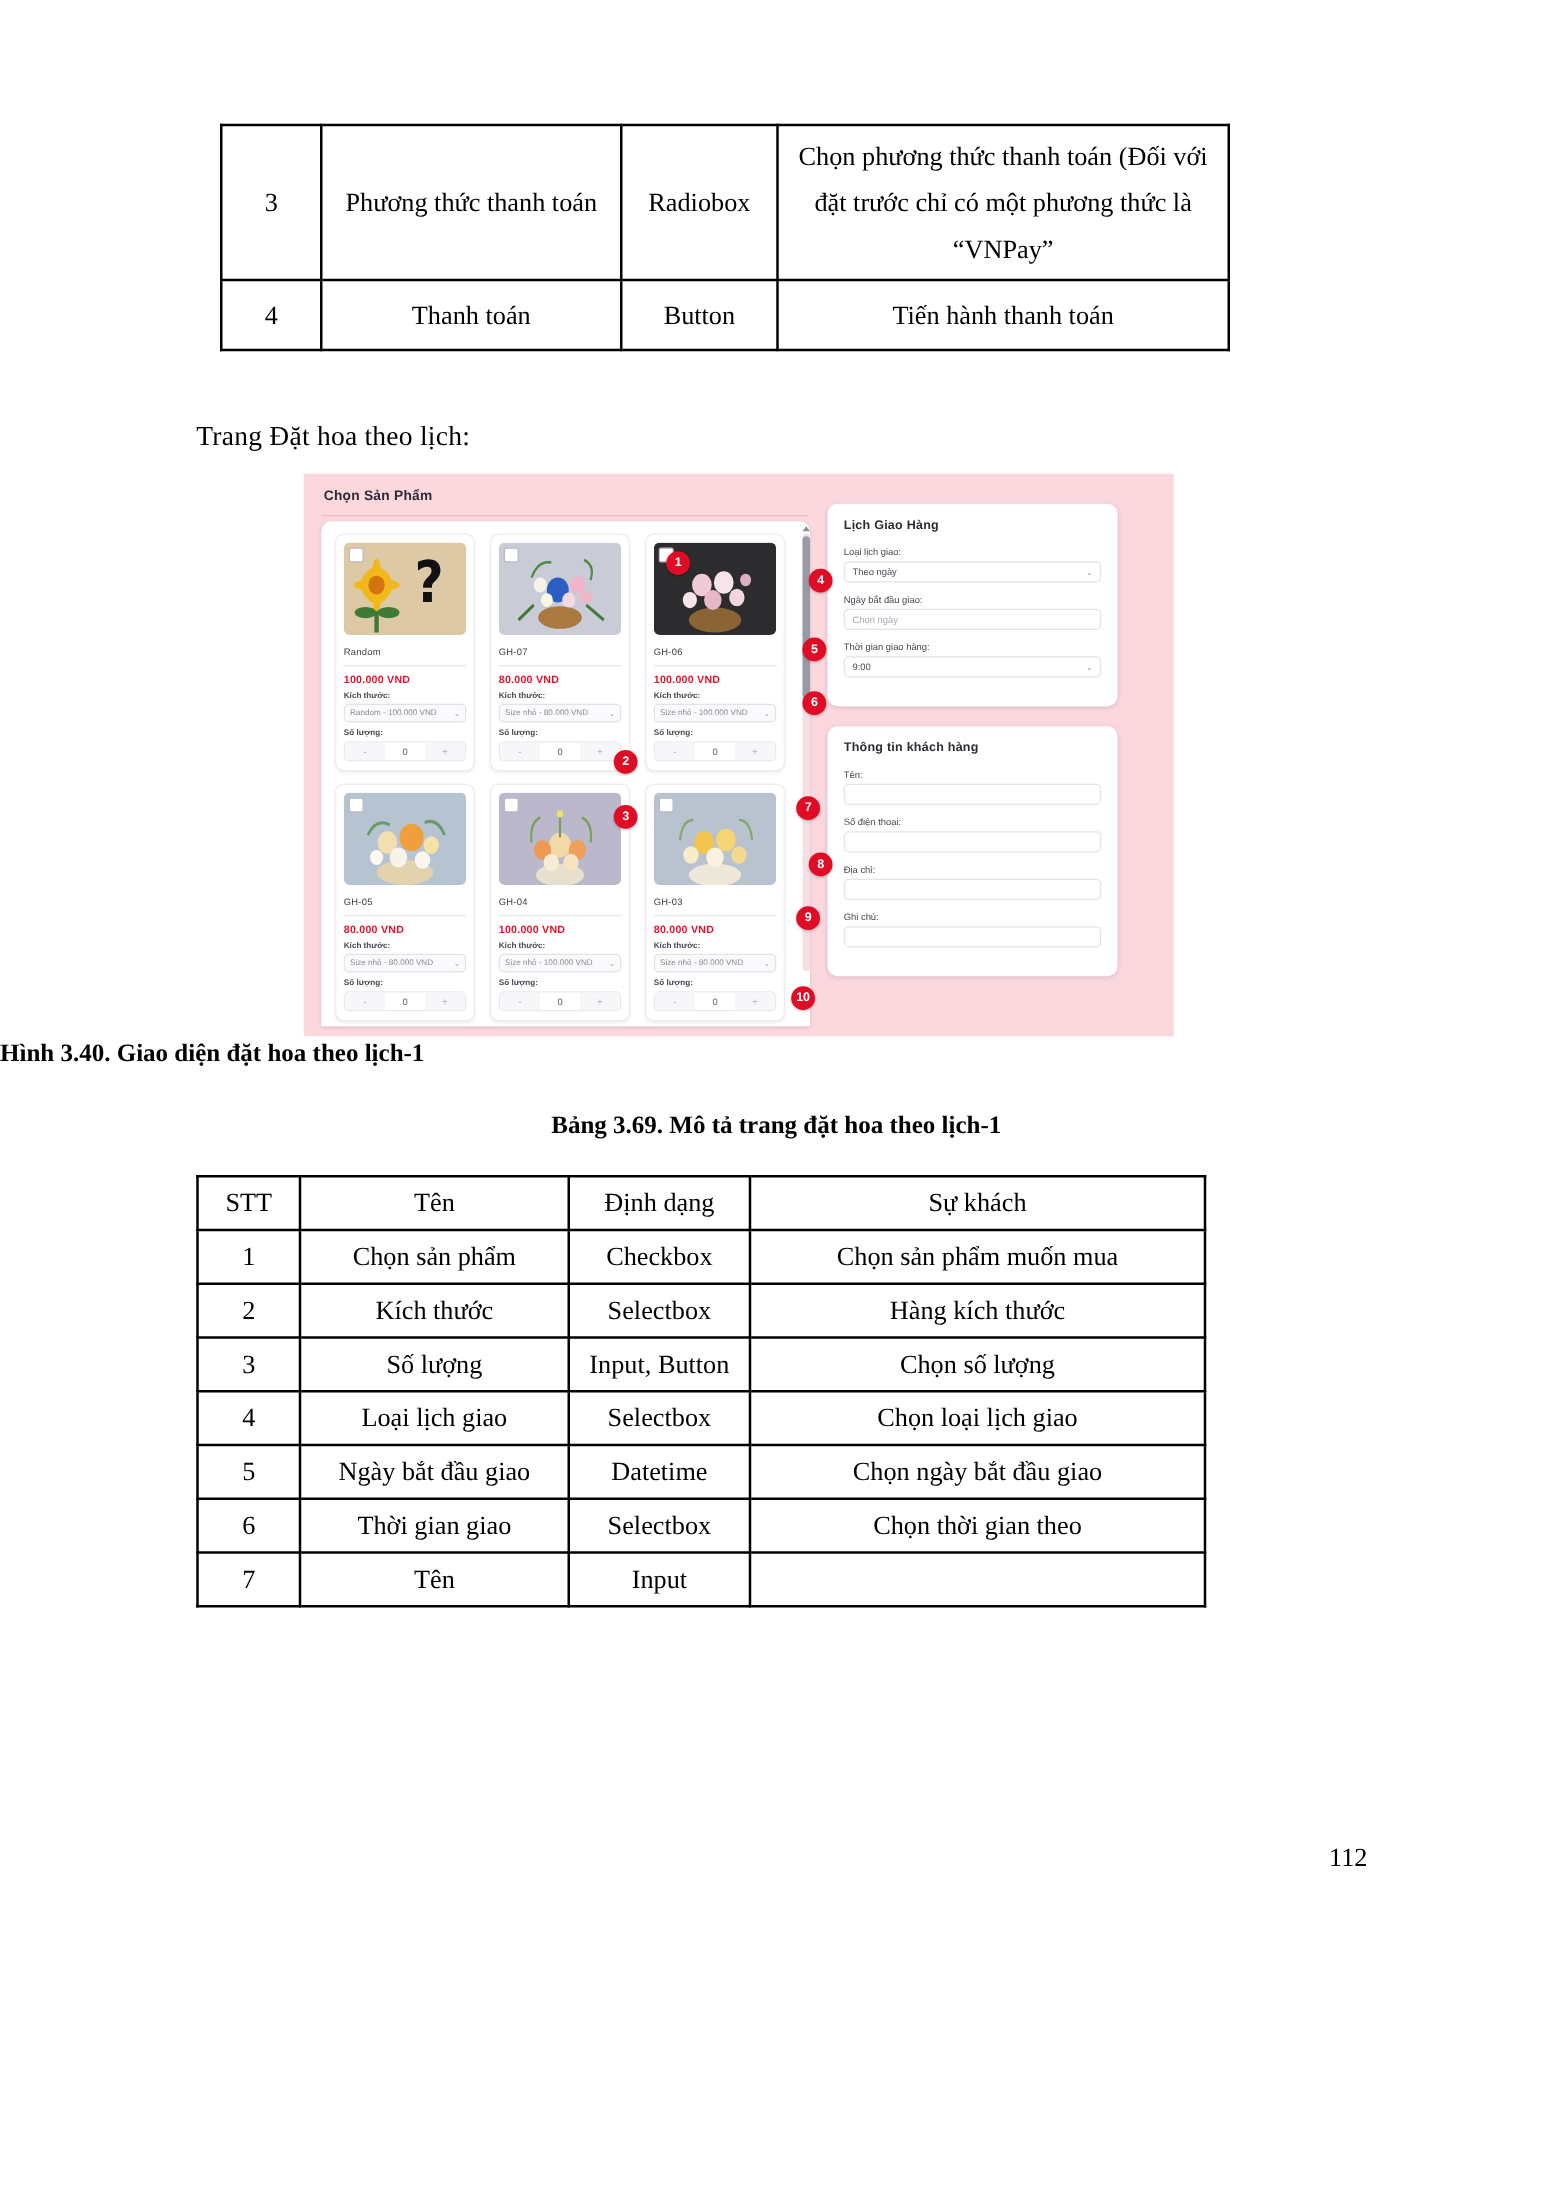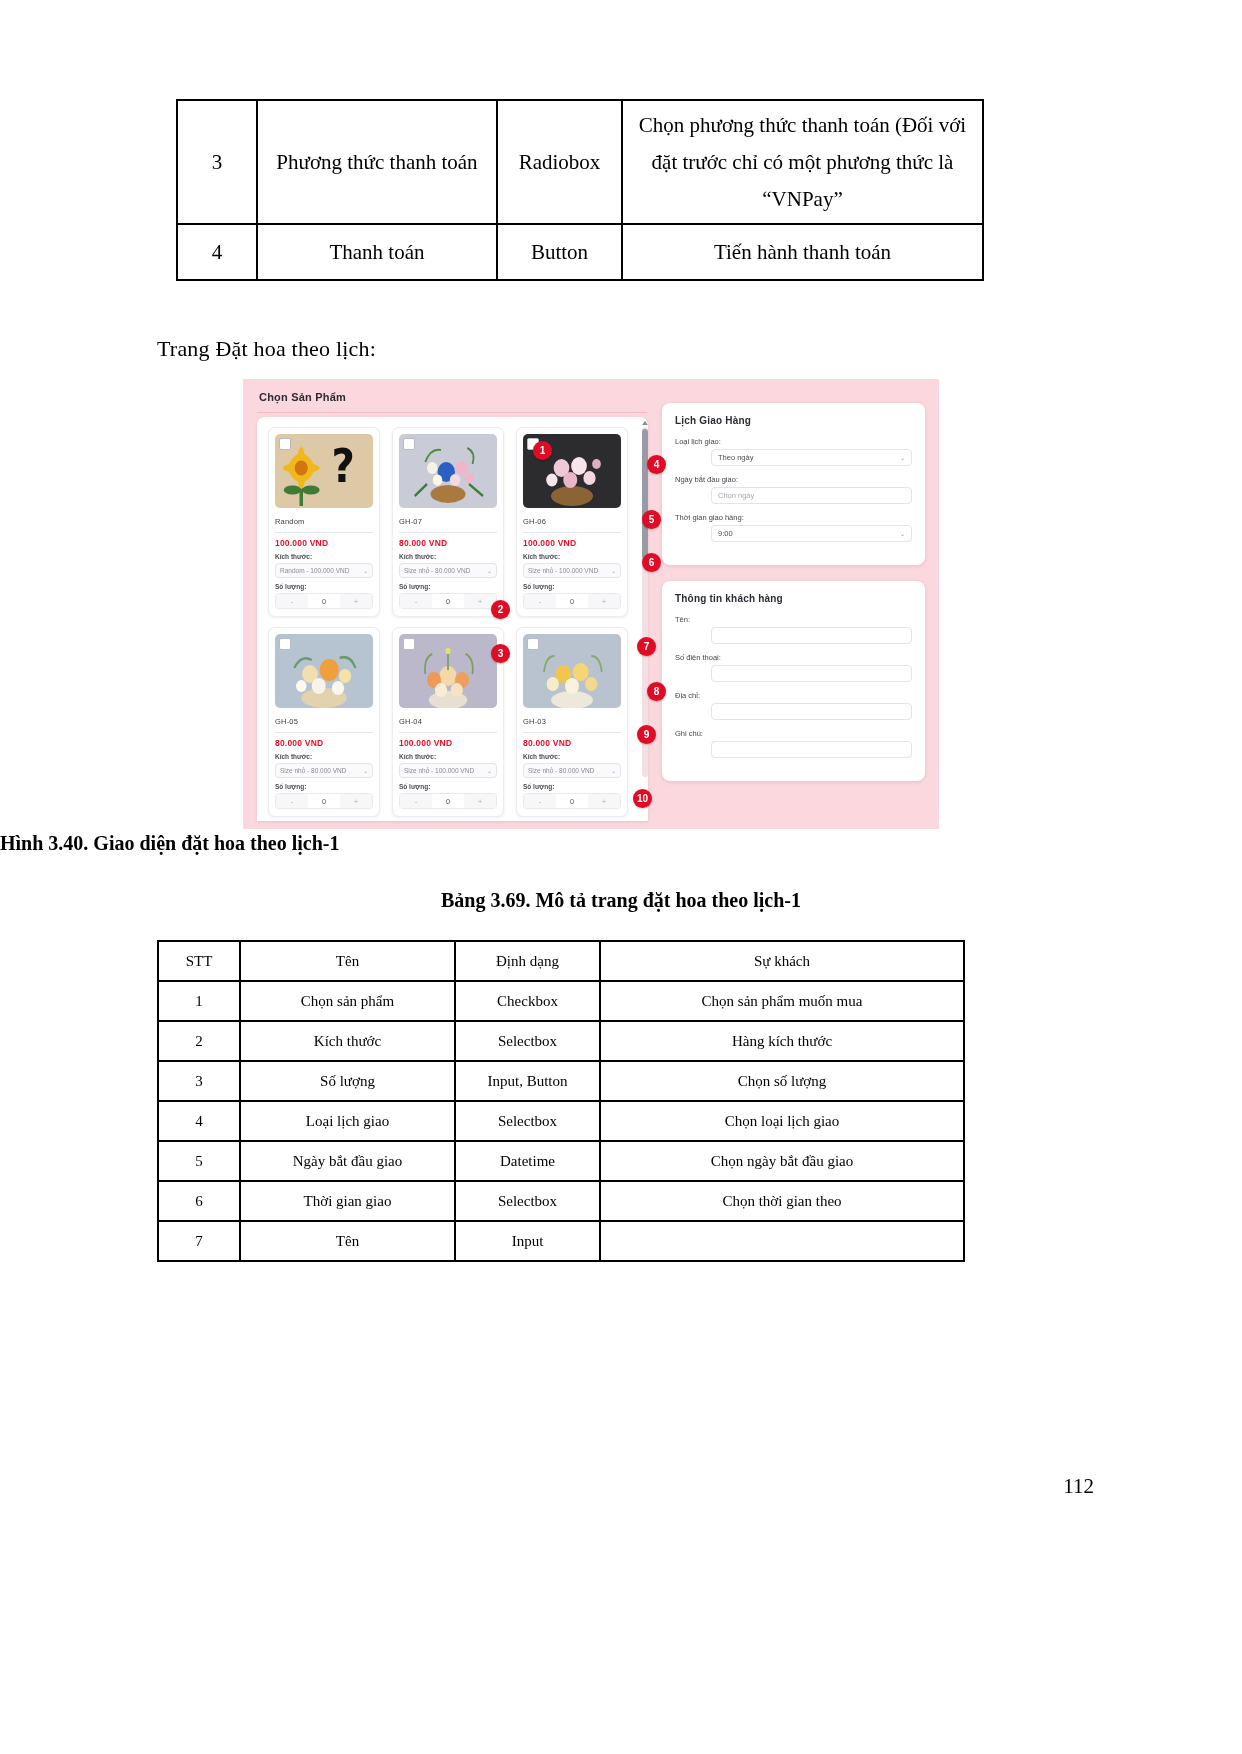--- a/index.html
+++ b/index.html
@@ -188,21 +188,21 @@
   .scroll-arrow {
     position: absolute;
     left: 399px; top: 42px;
     width: 0; height: 0;
     border-left: 3px solid transparent;
     border-right: 3px solid transparent;
     border-bottom: 4px solid #8c8c96;
   }
 
   
-  .right-col { position: absolute; left: 419px; top: 24px; width: 263px; }
+  .right-col { position: absolute; left: 419px; top: 24px; width: 232px; }
   .panel {
     background: #fff;
     border-radius: 8px;
     box-shadow: 0 1px 4px rgba(0,0,0,.10);
     padding: 12px 13px 14px 13px;
   }
   .panel + .panel { margin-top: 16px; }
   .panel-title {
     font-size: 10px; font-weight: bold; color: #2b2b33;
     margin-bottom: 11px; letter-spacing: .2px;
@@ -211,21 +211,20 @@
   .field-box {
     height: 17px;
     border: 1px solid #e3e3ea;
     border-radius: 4px;
     background: #fff;
     display: flex; align-items: center;
     padding: 0 6px;
     font-size: 7.5px; color: #4b4b56;
     justify-content: space-between;
     margin-bottom: 9px;
-    margin-left: 36px;
   }
   .field-box.ph { color: #a6a6b1; }
   .field-box .caret { font-size: 6px; color: #8e8e9a; }
 
   
   .callout {
     position: absolute;
     width: 19px; height: 19px;
     border-radius: 50%;
     background: #e00b24;
@@ -255,21 +254,21 @@
     font-weight: bold;
   }
 
   
   #table-bottom {
     position: absolute;
     left: 157px;
     top: 940px;
     width: 806px;
   }
-  #table-bottom td { font-size: 15px; padding: 8px 6px; height: 40px; }
+  #table-bottom td { font-size: 21px; padding: 8px 6px; height: 40px; }
   #table-bottom .c-stt  { width: 82px; }
   #table-bottom .c-ten  { width: 215px; }
   #table-bottom .c-dinh { width: 145px; }
   #table-bottom .c-su   { width: 364px; }
 
   .pagenum {
     position: absolute;
     right: 148px;
     top: 1474px;
     font-size: 21px;

